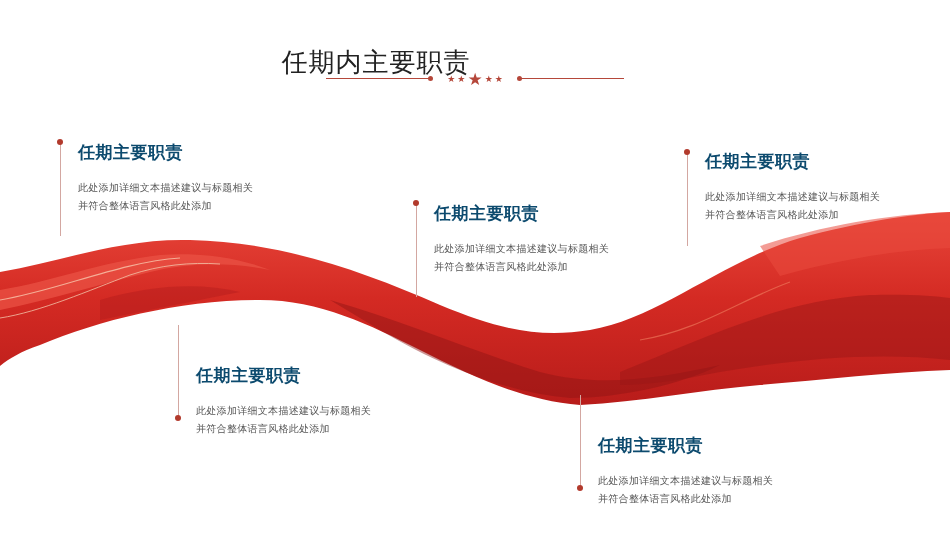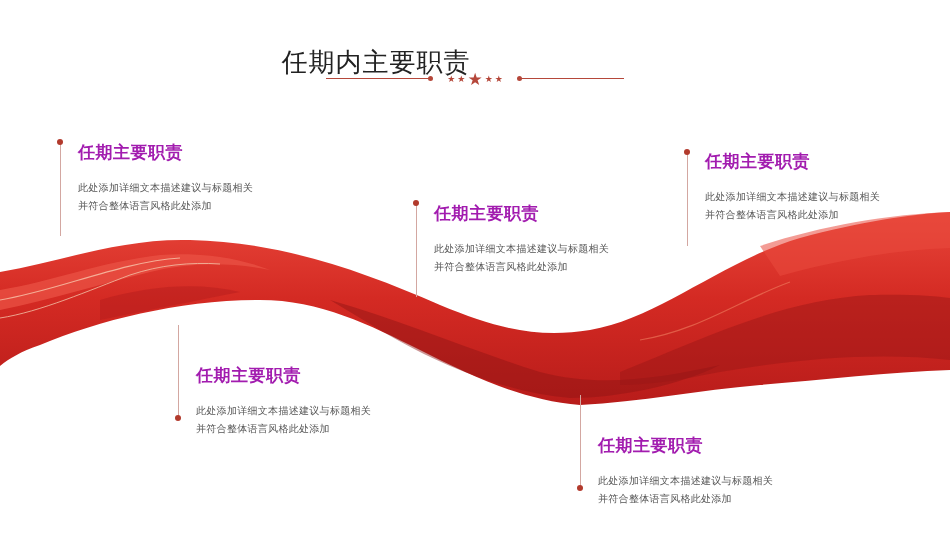--- a/index.html
+++ b/index.html
@@ -20,21 +20,21 @@
     .divider .stars { position: absolute; left: 118px; top: -2px; width: 62px; text-align: center; color: #b5473a; white-space: nowrap; }
     .divider .stars span { display: inline-block; vertical-align: middle; }
     .star-s { font-size: 9px; margin: 0 1px; }
     .star-l { font-size: 17px; margin: 0 1px; }
 
     .vline { position: absolute; width: 1px; background: #d3a7a1; }
     .vdot { position: absolute; width: 6px; height: 6px; border-radius: 50%; background: #b23a2c; }
 
     .card { position: absolute; width: 240px; }
     .card-title {
-      font-size: 17px; font-weight: bold; color: #a21caf; letter-spacing: 0.5px;
+      font-size: 17px; font-weight: bold; color: #0c4a6e; letter-spacing: 0.5px;
       line-height: 22px; margin: 0;
     }
     .card-desc {
       margin-top: 16px; font-size: 10px; color: #555555; line-height: 18px; letter-spacing: 0.3px;
     }
   </style>
 </head>
 <body>
 
 <svg class="ribbon" viewBox="0 0 950 535" xmlns="http://www.w3.org/2000/svg">

